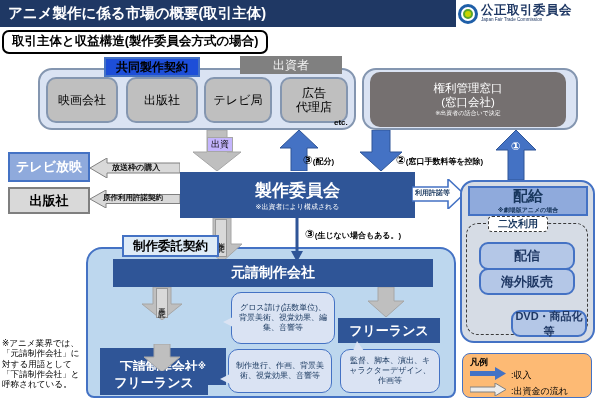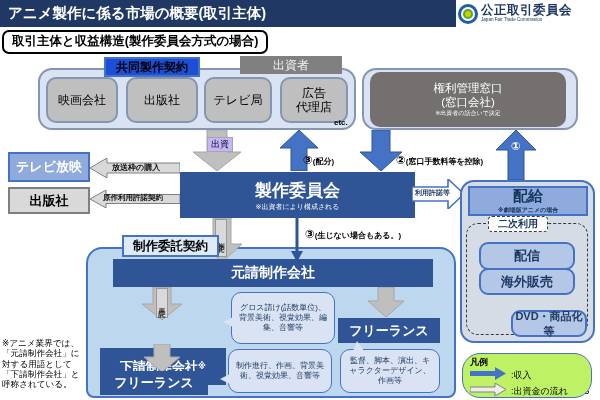--- a/index.html
+++ b/index.html
@@ -41,21 +41,21 @@
   .bubble.tl::before{content:"";position:absolute;left:-9px;top:24px;border-top:5px solid transparent;
           border-bottom:5px solid transparent;border-right:10px solid #DAE3F3;}
   .bubble.tt::before{content:"";position:absolute;left:12px;top:-9px;border-left:4px solid transparent;
           border-right:7px solid transparent;border-bottom:10px solid #DAE3F3;}
   .flowlabel .num{font-size:11.5px;font-weight:bold;}
   .flowlabel .note{font-size:8px;font-weight:bold;}
   .smnote{font-size:6px;}
   .vlabel{writing-mode:vertical-rl;background:#D9D9D9;border:1px solid #999;font-size:7.5px;
           text-align:center;line-height:1;padding:2px 1px;letter-spacing:1px;color:#222;}
   .alabel{font-size:8px;font-weight:bold;color:#111;}
-  .legend{background:#bef264;border:1.6px solid #4472C4;border-radius:18px;box-sizing:border-box;font-size:9px;}
+  .legend{background:#fdba74;border:1.6px solid #4472C4;border-radius:8px;box-sizing:border-box;font-size:9px;}
   .foot{font-size:8.6px;line-height:1.2;}
   svg{display:block;}
 </style>
 </head>
 <body>
 
 <div id="stage">
 
   <div class="abs hdr">アニメ製作に係る市場の概要(取引主体)</div>
   <div class="abs logoarea">

